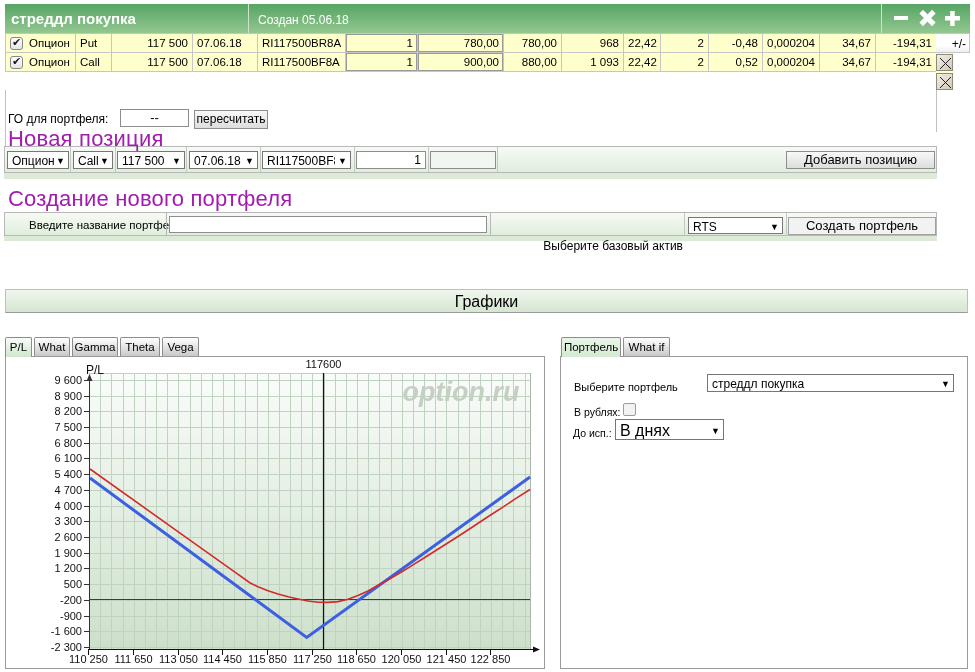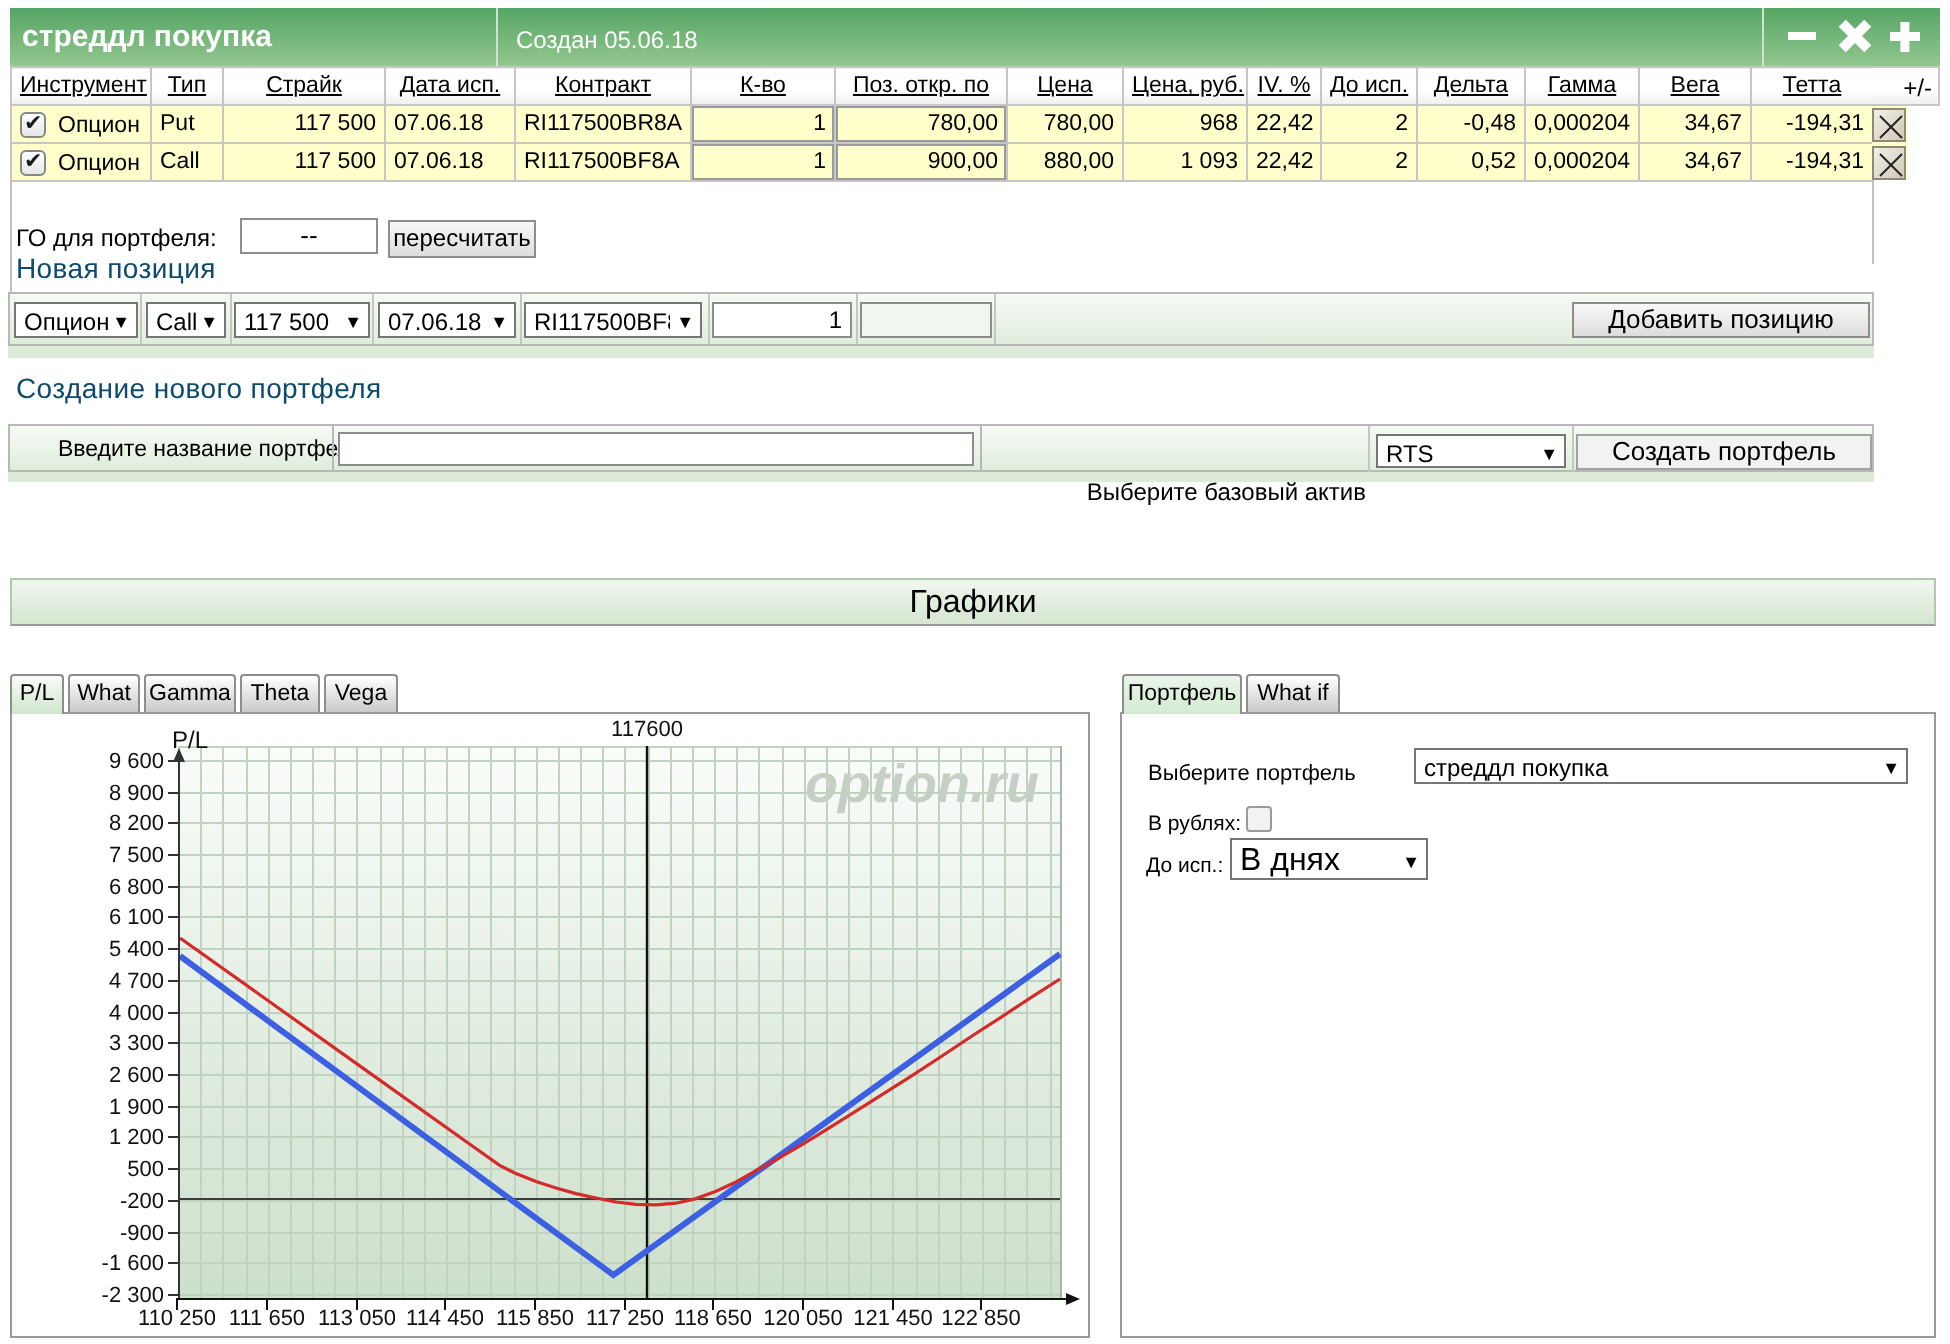--- a/index.html
+++ b/index.html
@@ -22,21 +22,21 @@
 .cbx.checked::after { content:"\2714"; position:absolute; left:1px; top:-2px; font-size:11px; color:#1a1a1a; }
 .inset { box-shadow: inset 0 0 0 1px #9a9a9a; }
 
 .xbtn { position:absolute; width:17px; height:17px; background:linear-gradient(135deg,#f2efe6,#cfc9b8); border:1px solid #8e8a7a; }
 .xbtn svg { position:absolute; left:2px; top:2px; }
 
 #icons { position:absolute; left:886px; top:4px; width:84px; height:29px; }
 
 .btn { position:absolute; background:linear-gradient(180deg,#f8f8f8,#dddddd); border:1px solid #8d8d8d; font-size:12px; text-align:center; color:#000; }
 .inp { position:absolute; background:#fff; border:1px solid #8d8d8d; }
-.heading { position:absolute; font-size:14px; color:#0c4a6e; z-index:5; letter-spacing:0.2px; }
+.heading { position:absolute; font-size:22px; color:#a21caf; z-index:5; letter-spacing:0.2px; }
 
 .grow { position:absolute; background:linear-gradient(180deg,#f7faf6,#dfeedb); border:1px solid #b8b8b8; }
 .sel { position:absolute; background:#fff; border:1px solid #767676; font-size:12px; padding:2px 4px 0 4px; white-space:nowrap; overflow:hidden; }
 .sel .ar { position:absolute; right:3px; top:4px; font-size:9px; color:#000; }
 .strip { position:absolute; background:#dcead7; }
 
 #gbar { position:absolute; left:5px; top:289px; width:963px; height:24px; background:linear-gradient(180deg,#f0f7ef,#d5e6d0); border:1px solid #b0c9ab; border-bottom:1px solid #9a9a9a; text-align:center; font-size:16px; padding-top:3px; }
 
 .tab { position:absolute; height:19px; border:1px solid #8d8d8d; border-bottom:none; border-radius:2px 2px 0 0; background:linear-gradient(180deg,#ffffff,#c9c9c9); font-size:11.5px; text-align:center; padding-top:3px; z-index:2; }
 .tab.active { background:linear-gradient(180deg,#f8fcf8,#cfe6cc); height:20px; }
@@ -75,37 +75,20 @@
       <col style="width:58px">
       <col style="width:62px">
       <col style="width:37px">
       <col style="width:48px">
       <col style="width:54px">
       <col style="width:57px">
       <col style="width:56px">
       <col style="width:61px">
 </colgroup>
 <tbody>
-      <tr>
-        <th>Инструмент</th>
-        <th>Тип</th>
-        <th>Страйк</th>
-        <th>Дата исп.</th>
-        <th>Контракт</th>
-        <th>К-во</th>
-        <th>Поз. откр. по</th>
-        <th>Цена</th>
-        <th>Цена, руб.</th>
-        <th>IV. %</th>
-        <th>До исп.</th>
-        <th>Дельта</th>
-        <th>Гамма</th>
-        <th>Вега</th>
-        <th>Тетта</th>
-      </tr>
 <tr>
         <td><span class="cbx checked"></span>Опцион</td>
         <td>Put</td>
         <td class="num">117 500</td>
         <td>07.06.18</td>
         <td>RI117500BR8A</td>
         <td class="num inset">1</td>
         <td class="num inset">780,00</td>
         <td class="num">780,00</td>
         <td class="num">968</td>
@@ -339,12 +322,12 @@
 </div>
 
 <div class="tab active" style="left:561px;top:337px;width:60px;background:linear-gradient(180deg,#e9f5e9,#d3ead0);">Портфель</div>
 <div class="tab" style="left:623px;top:337px;width:47px;">What if</div>
 <div class="panel" style="left:560px;top:356px;width:408px;height:313px;"></div>
 <div class="abs" style="left:574px;top:381px;font-size:11px;">Выберите портфель</div>
 <div class="sel" style="left:707px;top:374px;width:247px;height:18px;font-size:12px;">стреддл покупка<span class="ar">▼</span></div>
 <div class="abs" style="left:574px;top:406px;font-size:10.5px;">В рублях:</div>
 <div class="abs" style="left:623px;top:403px;width:13px;height:13px;border:1px solid #9a9a9a;background:#f2f2f2;border-radius:2px;"></div>
 <div class="abs" style="left:573px;top:427px;font-size:10.5px;">До исп.:</div>
-<div class="sel" style="left:615px;top:419px;width:99px;height:21px;font-size:16px;">В днях<span class="ar" style="top:6px;">▼</span></div>
+<div class="sel" style="left:615px;top:419px;width:109px;height:21px;font-size:16px;">В днях<span class="ar" style="top:6px;">▼</span></div>
 </body></html>

